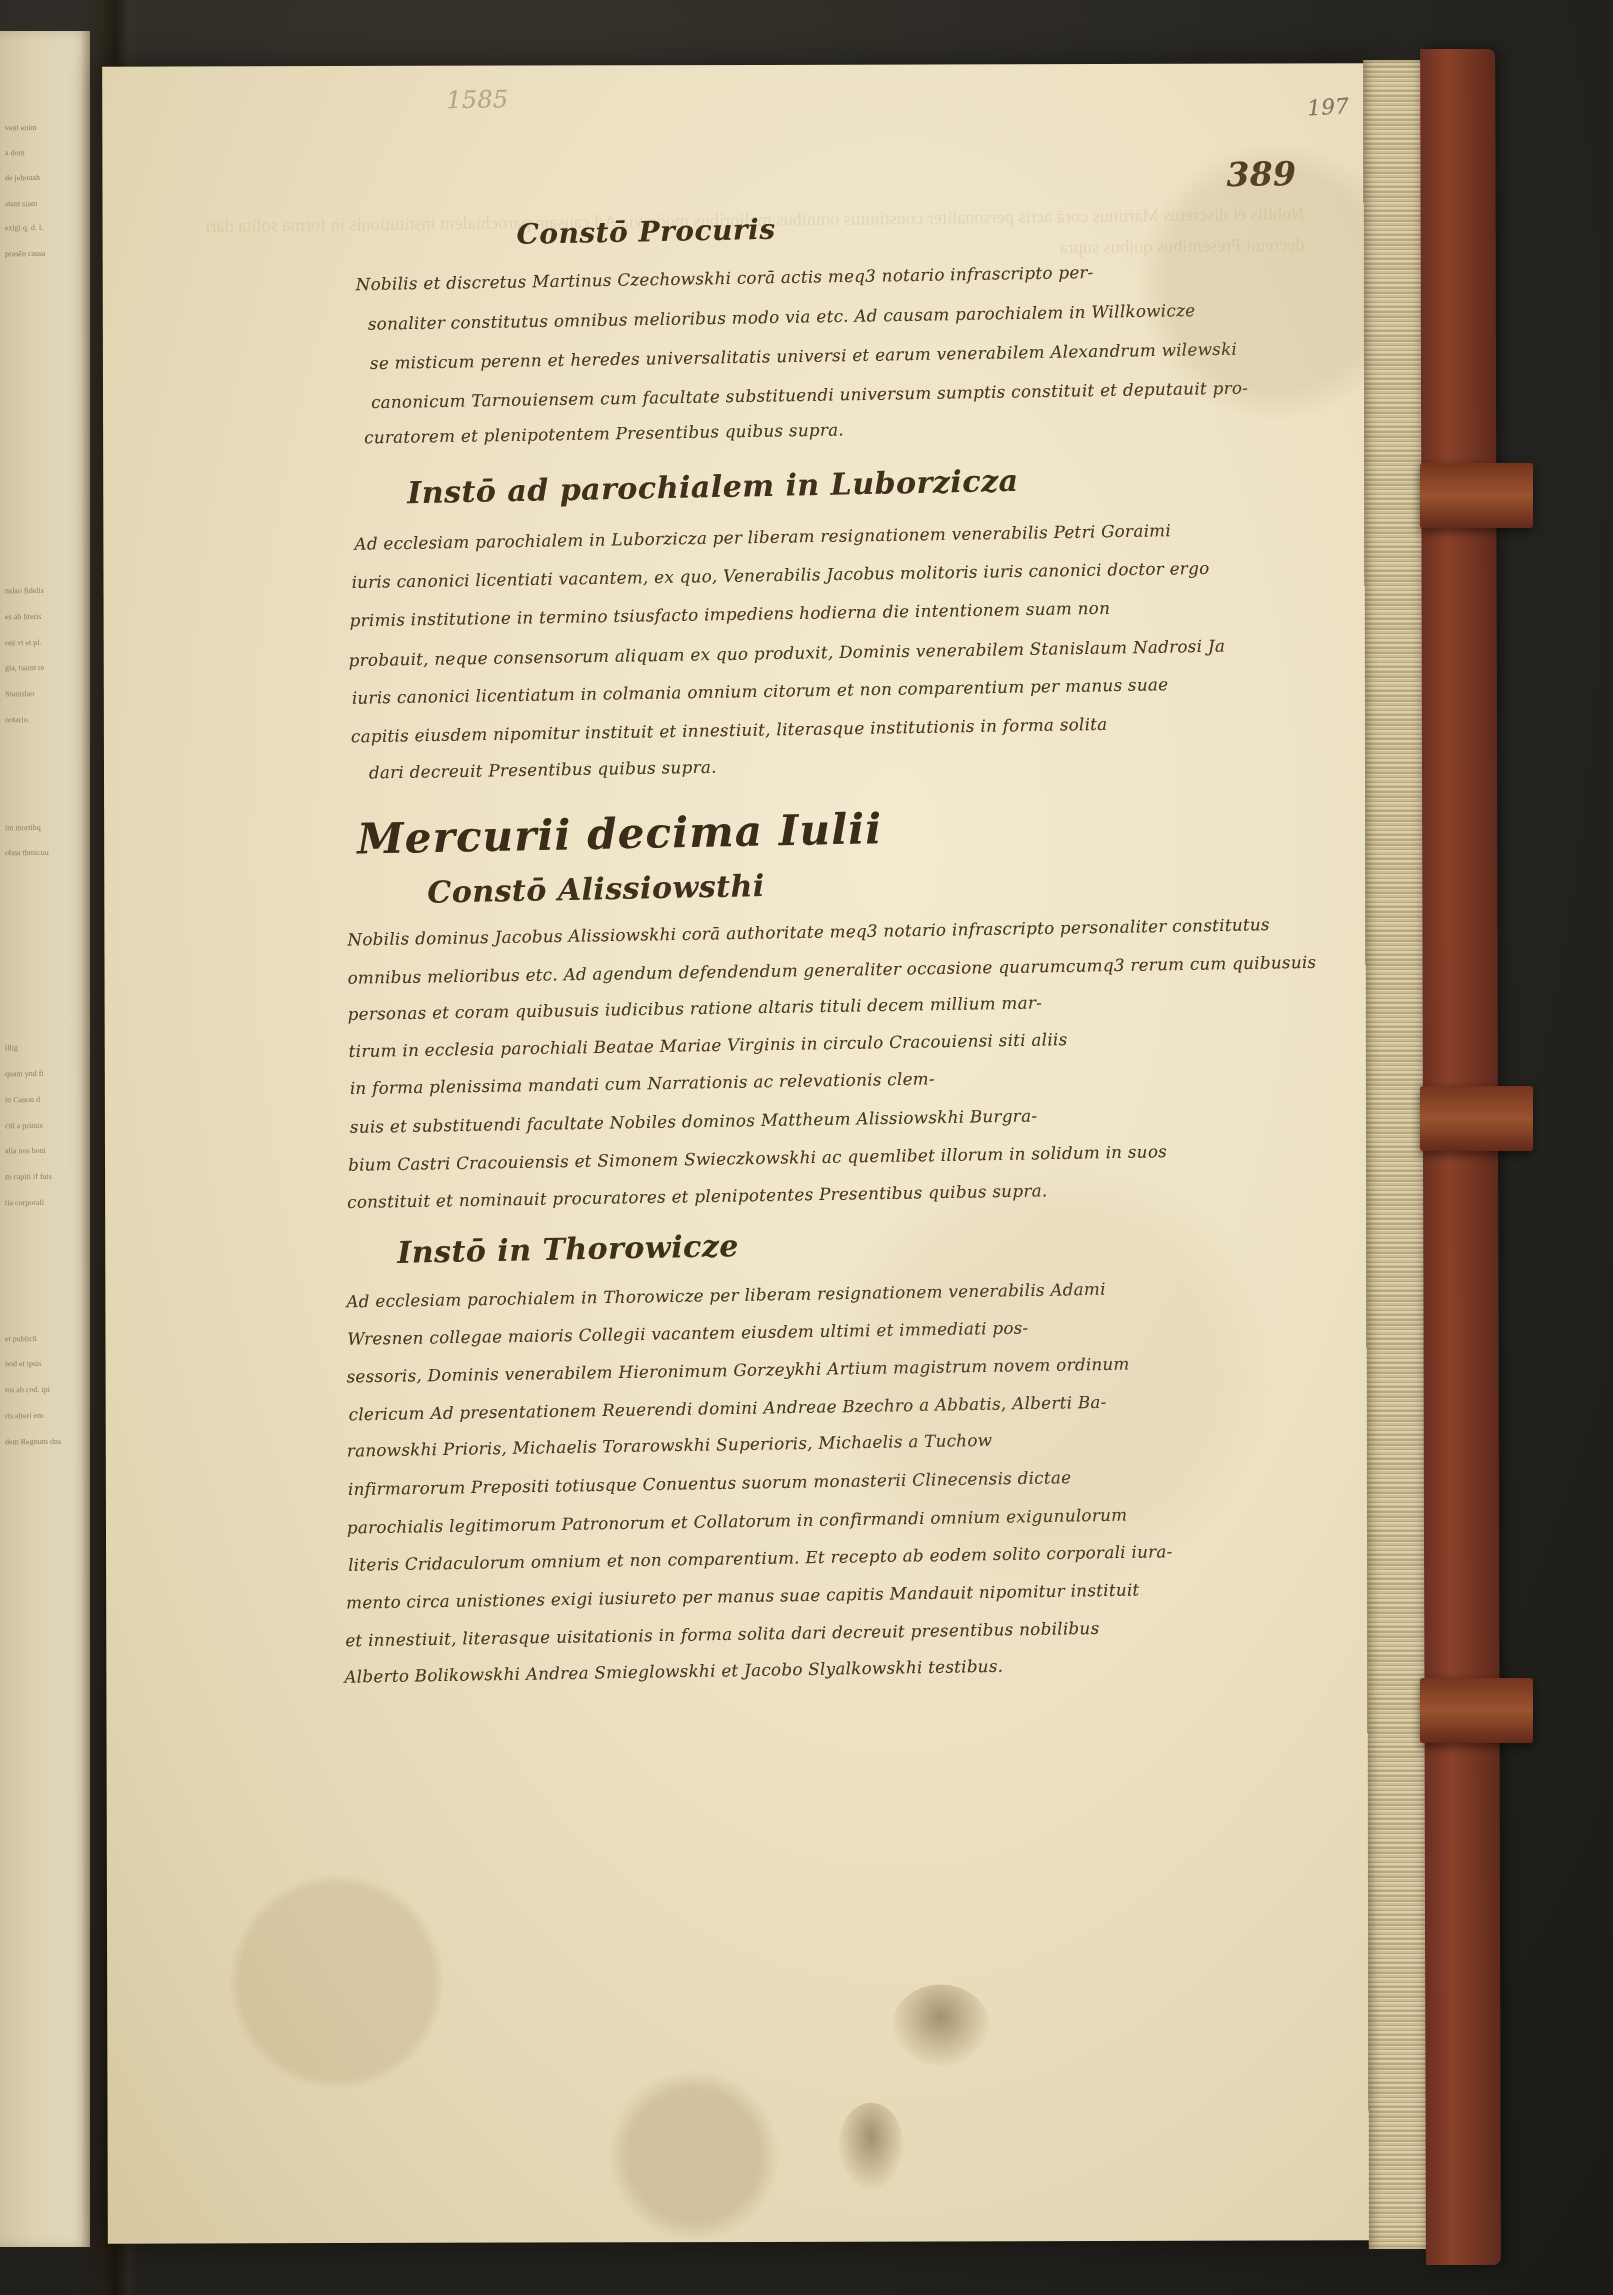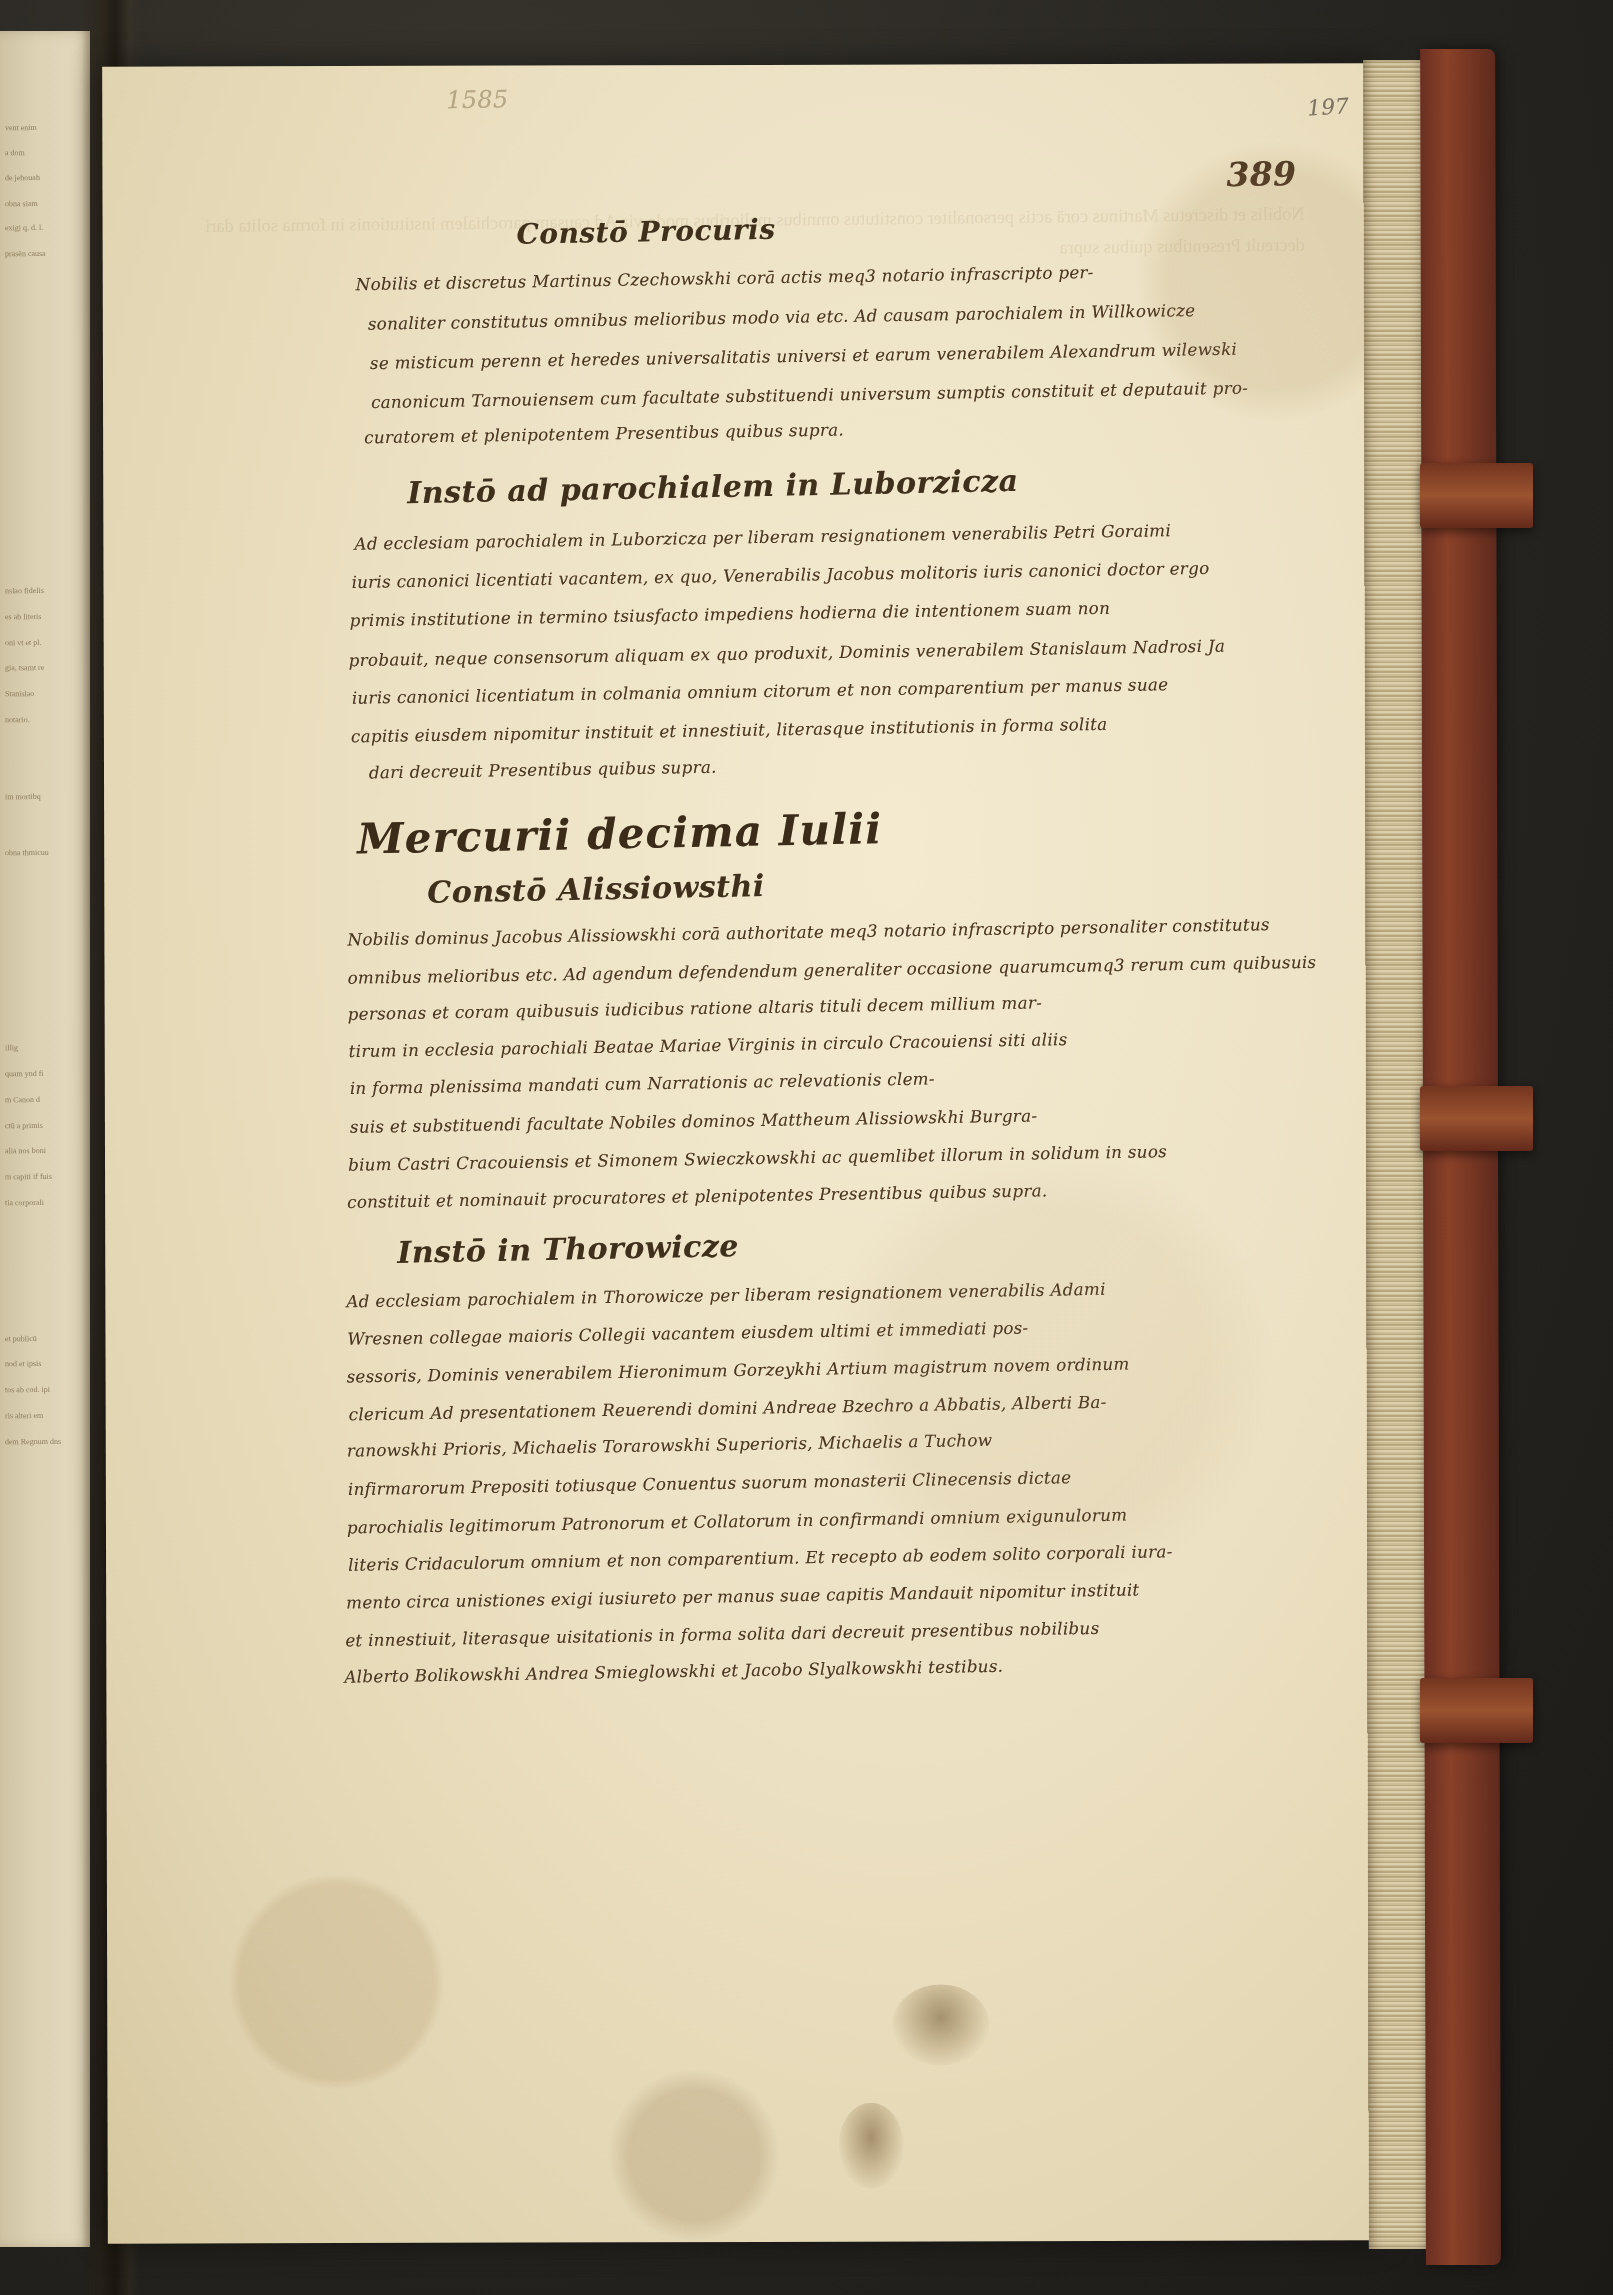--- a/index.html
+++ b/index.html
@@ -209,30 +209,30 @@
 </style>
 </head>
 <body>
 
 <div class="scene">
 
   <div class="facing-page">
     <div class="fp-text" style="top:91px">vent enim</div>
     <div class="fp-text" style="top:116px">a dom</div>
     <div class="fp-text" style="top:141px">de jehouah</div>
-    <div class="fp-text" style="top:167px">obna siam</div>
+    <div class="fp-text" style="top:167px">stant siam</div>
     <div class="fp-text" style="top:191px">exigi q. d. l.</div>
     <div class="fp-text" style="top:217px">prasēn causa</div>
     <div class="fp-text" style="top:554px">nslao fidelis</div>
     <div class="fp-text" style="top:580px">es ab literis</div>
     <div class="fp-text" style="top:606px">oni vt et pl.</div>
     <div class="fp-text" style="top:631px">gia, tsamt re</div>
     <div class="fp-text" style="top:657px">Stanislao</div>
     <div class="fp-text" style="top:683px">notario.</div>
-    <div class="fp-text" style="top:760px">im mortibq</div>
+    <div class="fp-text" style="top:791px">im mortibq</div>
     <div class="fp-text" style="top:816px">obna thmicuu</div>
     <div class="fp-text" style="top:1011px">illig</div>
     <div class="fp-text" style="top:1037px">quam ynd fi</div>
     <div class="fp-text" style="top:1063px">m Canon d</div>
     <div class="fp-text" style="top:1089px">ctū a primis</div>
     <div class="fp-text" style="top:1114px">alia nos boni</div>
     <div class="fp-text" style="top:1140px">m capiti if fuis</div>
     <div class="fp-text" style="top:1166px">tia corporali</div>
     <div class="fp-text" style="top:1302px">et publicū</div>
     <div class="fp-text" style="top:1327px">nod et ipsis</div>

